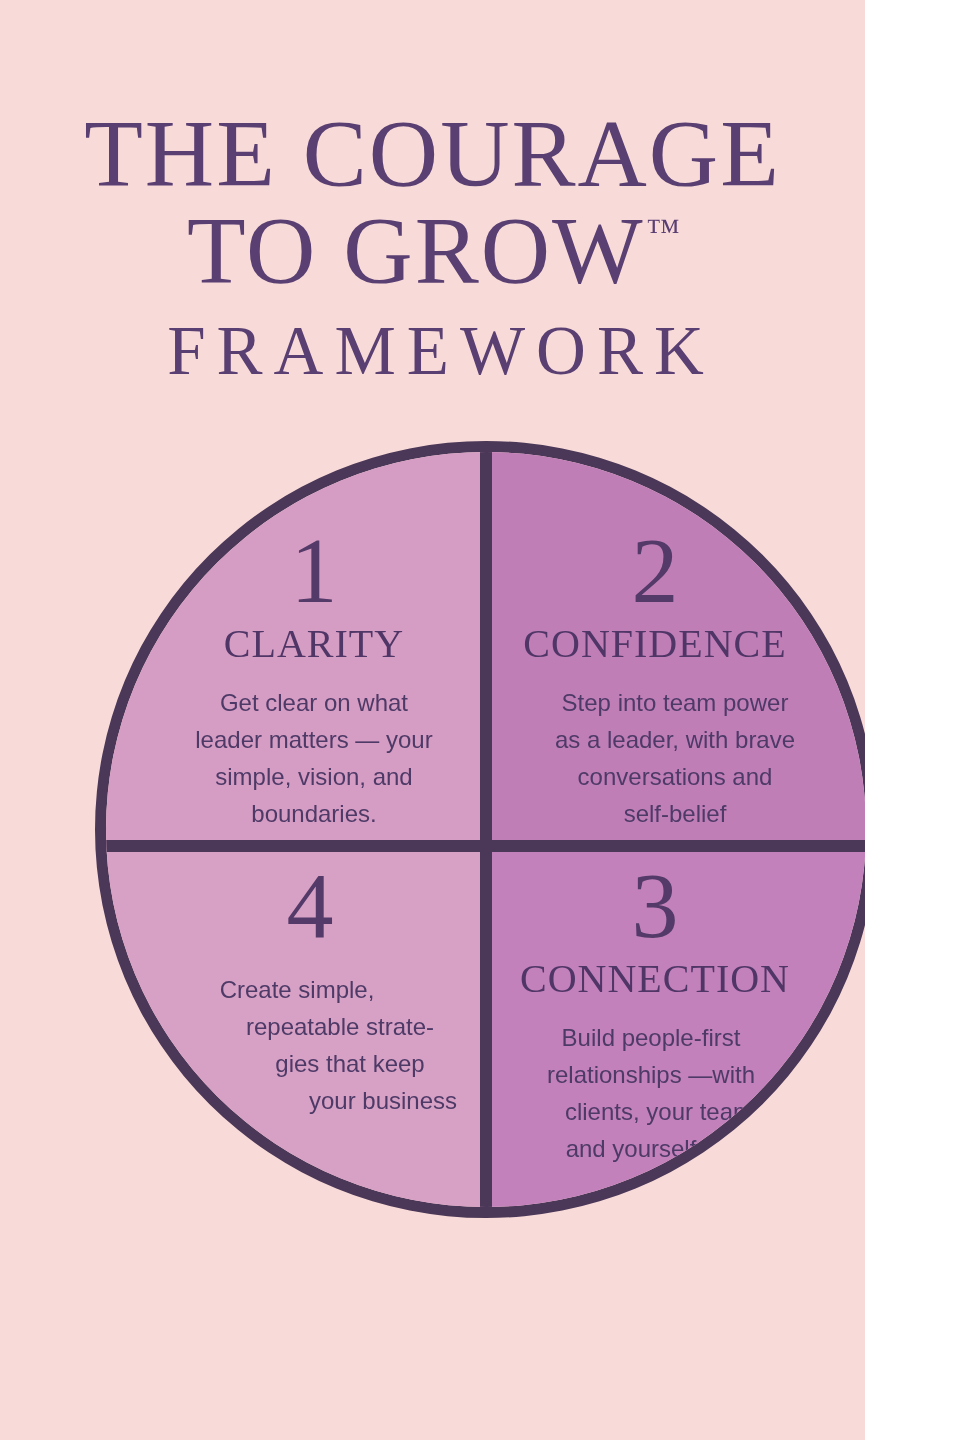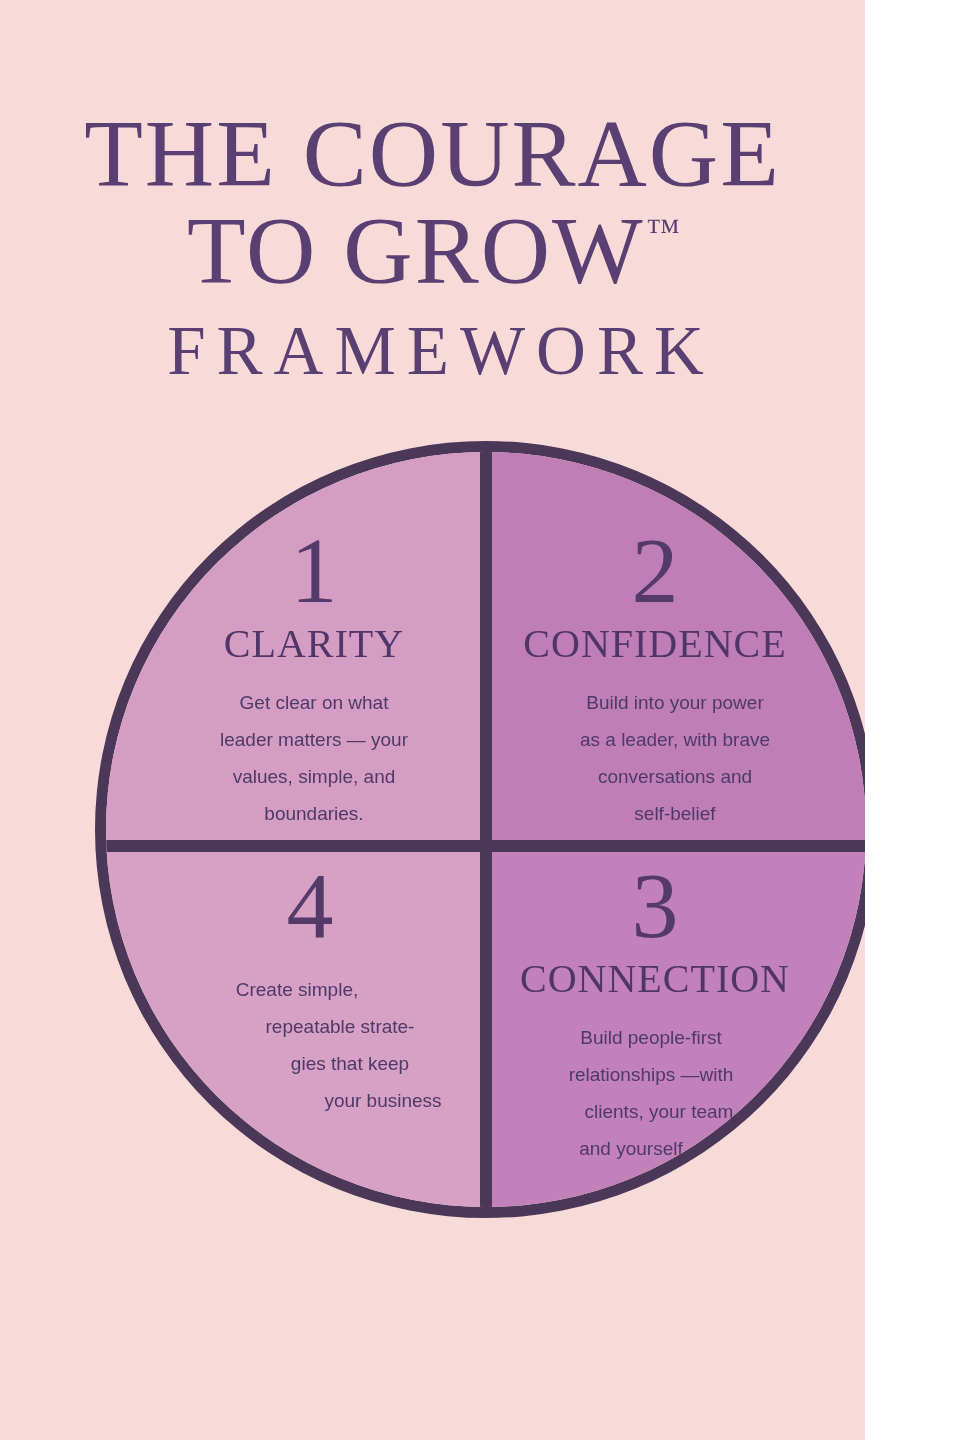--- a/index.html
+++ b/index.html
@@ -61,21 +61,21 @@
     font-family:"Liberation Serif", serif;
     font-size:94px;line-height:96px;color:#533a68;
   }
   .qhead{
     font-family:"Liberation Serif", serif;
     font-size:40px;line-height:44px;margin-top:4px;
     letter-spacing:1px;color:#503667;
   }
   .qbody{
     margin-top:18px;
-    font-size:19px;line-height:37px;color:#4e3a67;
+    font-size:24px;line-height:37px;color:#4e3a67;
   }
   .bl{position:relative;white-space:nowrap;}
   
   .qt-2 .qbody{transform:translateX(20px);}
   .qt-3 .qbody{transform:translateX(-4px);}
   .qt-3 .bl-3{left:8px;}
   .qt-3 .bl-4{left:-20px;}
   .qt-4 .bl-1{left:-13px;}
   .qt-4 .bl-2{left:30px;}
   .qt-4 .bl-3{left:40px;}
@@ -100,30 +100,30 @@
 
     <div class="divider-v" style="background: rgb(75, 55, 88);"></div>
     <div class="divider-h" style="background: rgb(75, 55, 88);"></div>
 
     <div class="qtext qt-1">
       <div class="num">1</div>
       <div class="qhead">CLARITY</div>
       <div class="qbody">
         <div class="bl bl-1">Get clear on what</div>
         <div class="bl bl-2">leader matters — your</div>
-        <div class="bl bl-3">values, simple, and</div>
+        <div class="bl bl-3">simple, vision, and</div>
         <div class="bl bl-4">boundaries.</div>
       </div>
     </div>
 
     <div class="qtext qt-2">
       <div class="num">2</div>
       <div class="qhead">CONFIDENCE</div>
       <div class="qbody">
-        <div class="bl bl-1">Build into your power</div>
+        <div class="bl bl-1">Step into team power</div>
         <div class="bl bl-2">as a leader, with brave</div>
         <div class="bl bl-3">conversations and</div>
         <div class="bl bl-4">self-belief</div>
       </div>
     </div>
 
     <div class="qtext qt-3">
       <div class="num">3</div>
       <div class="qhead">CONNECTION</div>
       <div class="qbody">

